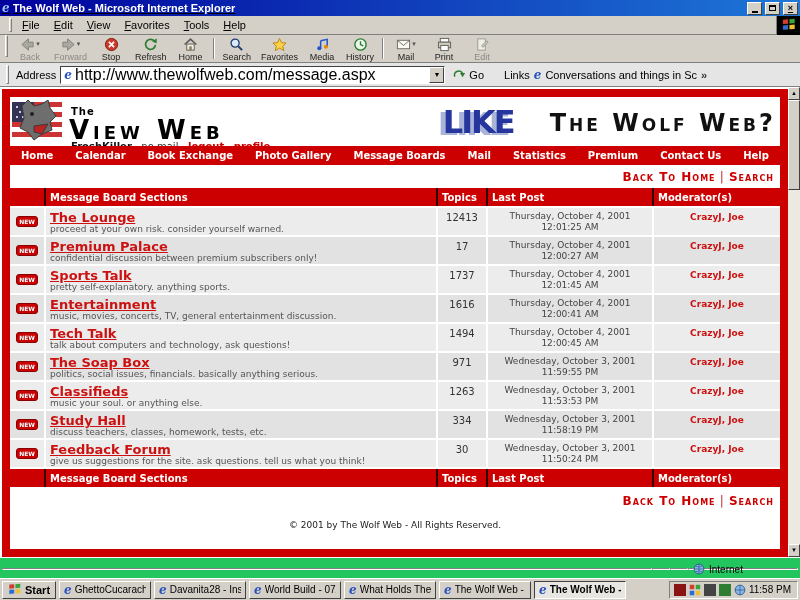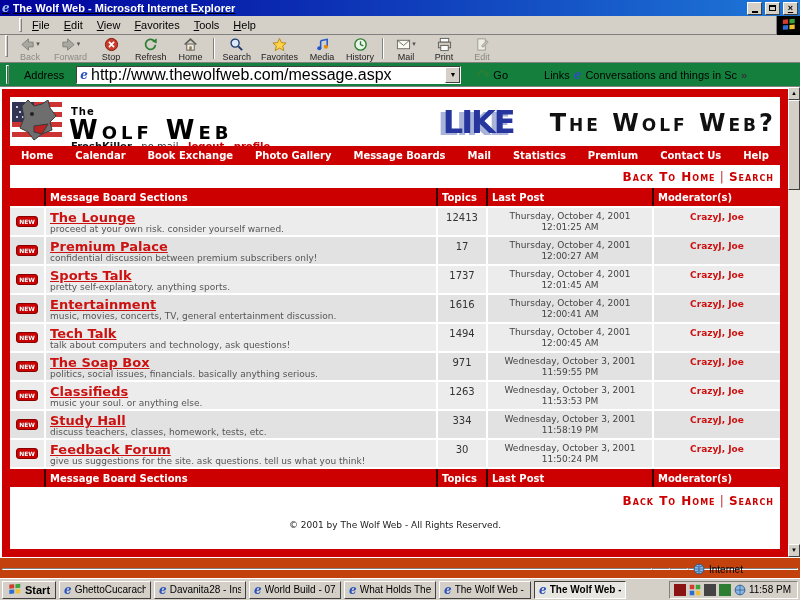--- a/index.html
+++ b/index.html
@@ -9,35 +9,35 @@
   
   .titlebar { height:16px; background:linear-gradient(90deg,#00009c,#1e78d8); display:flex; align-items:center; padding:0 2px; gap:3px; flex:0 0 auto;text-decoration:underline; }
   .titlebar .title { color:#fff; font-weight:bold; font-size:11px; flex:1; white-space:nowrap; overflow:hidden; }
   .winbtn { width:15px; height:13px; background:#d4d0c8; border:1px solid; border-color:#fff #404040 #404040 #fff; font-size:9px; line-height:10px; text-align:center; font-weight:bold; color:#000; }
   .winbtn .min { display:block; width:6px; height:2px; background:#000; margin:8px auto 0; }
   .winbtn .rest { display:block; width:7px; height:6px; border:1px solid #000; border-top-width:2px; margin:2px auto 0; }
   .eicon { display:inline-block; font-family:"DejaVu Serif", serif; font-style:italic; font-weight:bold; color:#9ac0f0; font-size:12px; line-height:12px; }
   .eicon::before { content:"e"; }
   .eicon.dark { color:#2a52be; }
 
-  .menubar { height:19px; background:#d4d0c8; display:flex; align-items:center; border-bottom:1px solid #808080; padding-left:16px; flex:0 0 auto;justify-content:center; }
+  .menubar { height:19px; background:#d4d0c8; display:flex; align-items:center; border-bottom:1px solid #808080; padding-left:6px; flex:0 0 auto;justify-content:center; }
   .grip { width:3px; height:80%; border:1px solid; border-color:#fff #808080 #808080 #fff; margin:0 3px; }
   .menu-item { font-size:11px; padding:2px 7px; color:#000; }
   .menu-item::first-letter { text-decoration:underline; }
   .throbber { margin-left:auto; width:24px; height:19px; background:#000; display:flex; align-items:center; justify-content:center; border-left:1px solid #808080; }
 
   .toolbar { height:28px; background:#d4d0c8; border-bottom:1px solid #808080; display:flex; align-items:stretch; padding-left:2px; flex:0 0 auto; }
   .tbtn { display:flex; flex-direction:column; align-items:center; justify-content:center; padding:1px 5px 0; min-width:38px; font-size:9px; color:#222; }
   .tbtn.disabled { color:#8a8a84; }
   .tbtn .ic { height:15px; display:flex; align-items:center; gap:1px; }
   .tbtn .lbl { line-height:10px; }
   .drop { font-size:7px; color:#555; }
   .tsep { width:2px; border-left:1px solid #808080; border-right:1px solid #fff; margin:3px 3px; }
 
-  .addressbar { height:24px; background:#15803d; border-bottom:1px solid #808080; display:flex; align-items:center; padding:0 3px; gap:12px; font-size:11px; flex:0 0 auto; }
+  .addressbar { height:24px; background:#e5e5e5; border-bottom:1px solid #808080; display:flex; align-items:center; padding:0 3px; gap:4px; font-size:11px; flex:0 0 auto; }
   .addr-field { flex:0 0 385px; height:18px; background:#fff; border:1px solid; border-color:#404040 #fff #fff #404040; display:flex; align-items:center; padding-left:3px; gap:3px; }
   .addr-field .url { font-size:16px; flex:1; white-space:nowrap; overflow:hidden; }
   .addr-drop { width:15px; height:16px; background:#d4d0c8; border:1px solid; border-color:#fff #404040 #404040 #fff; font-size:7px; text-align:center; line-height:14px; }
   .addr-drop::before { content:"▼"; }
   .gobtn { display:flex; align-items:center; gap:2px; padding:0 4px; font-size:11px; }
   .linksbar { display:flex; align-items:center; gap:4px; flex:1; overflow:hidden; white-space:nowrap; }
   .chev::before { content:"»"; font-size:11px; font-weight:bold; color:#333; }
 
   
   .viewport { flex:1 1 auto; position:relative; background:#fff; overflow:hidden; }
@@ -83,21 +83,21 @@
   .cell-name { padding:2px 4px 1px; line-height:13px; }
   .board-link { color:#cc1111; font-weight:bold; font-size:13px; text-decoration:underline; }
   .board-desc { font-size:9px; color:#555; display:block; line-height:10px; }
   .cell-topics { font-size:10px; color:#333; display:flex; align-items:flex-start; justify-content:center; padding-top:4px; }
   .cell-date { font-size:9px; color:#444; text-align:center; padding-top:3px; line-height:11px; }
   .cell-mods { font-size:9px; color:#cc1111; font-weight:bold; text-align:center; padding-top:4px; }
 
   .copyright { text-align:center; font-size:9px; color:#222; padding:8px 9px 4px; }
 
   
-  .statusbar { height:14px; background:#c2410c; border-top:1px solid #fff; display:flex; align-items:stretch; gap:0; padding:10px 2px; font-size:10px; flex:0 0 auto; }
+  .statusbar { height:14px; background:#22c55e; border-top:1px solid #fff; display:flex; align-items:stretch; gap:0; padding:10px 2px; font-size:10px; flex:0 0 auto; }
   .pane { border:1px solid; border-color:#808080 #fff #fff #808080; }
   .pane.main { flex:1; }
   .pane.sm { width:18px; }
   .pane.zone { width:110px; display:flex; align-items:center; gap:4px; padding-left:4px; }
 
   
   .taskbar { height:22px; background:#d4d0c8; border-top:1px solid #fff; display:flex; align-items:center; gap:3px; padding:1px 2px; flex:0 0 auto; position:relative; }
   .startbtn { height:18px; display:flex; align-items:center; gap:3px; padding:0 5px; background:#d4d0c8; border:1px solid; border-color:#fff #404040 #404040 #fff; font-weight:bold; font-size:11px; }
   .task { height:18px; flex:0 0 92px; display:flex; align-items:center; gap:3px; padding:0 4px; background:#d4d0c8; border:1px solid; border-color:#fff #404040 #404040 #fff; font-size:10px; overflow:hidden; white-space:nowrap; }
   .task.active { border-color:#404040 #fff #fff #404040; background:#e8e6e0; font-weight:bold; }
@@ -310,21 +310,21 @@
                 <circle cx="17" cy="17" r="1" fill="#fff"></circle>
               </g>
             <path d="M10 6 L16 0 L22 6 L30 4 L36 0 L38 8 L44 16 L38 22 L40 30 L30 34 L22 40 L16 32 L8 28 L12 18 Z" fill="#6e6e6e" stroke="#3a3a3a"></path>
             <path d="M22 26 L36 24 L30 34 L22 32 Z" fill="#b22" stroke="#3a3a3a"></path>
             <circle cx="20" cy="14" r="2" fill="#222"></circle>
           </svg>
         </span>
         <span class="logo-block">
           <span class="logo-text">
             <span class="the">The</span>
-            <div class="big">Wolf Web</div>
+            <div class="big">View Web</div>
             <div class="user-bar">
               <span class="uname">FroshKiller</span>
               <span class="dot"> · </span>
               <span class="meta">no mail</span>
               <span class="dot"> · </span>
               <span class="rlink">logout</span>
               <span class="dot"> · </span>
               <span class="rlink">profile</span>
             </div>
           </span>

